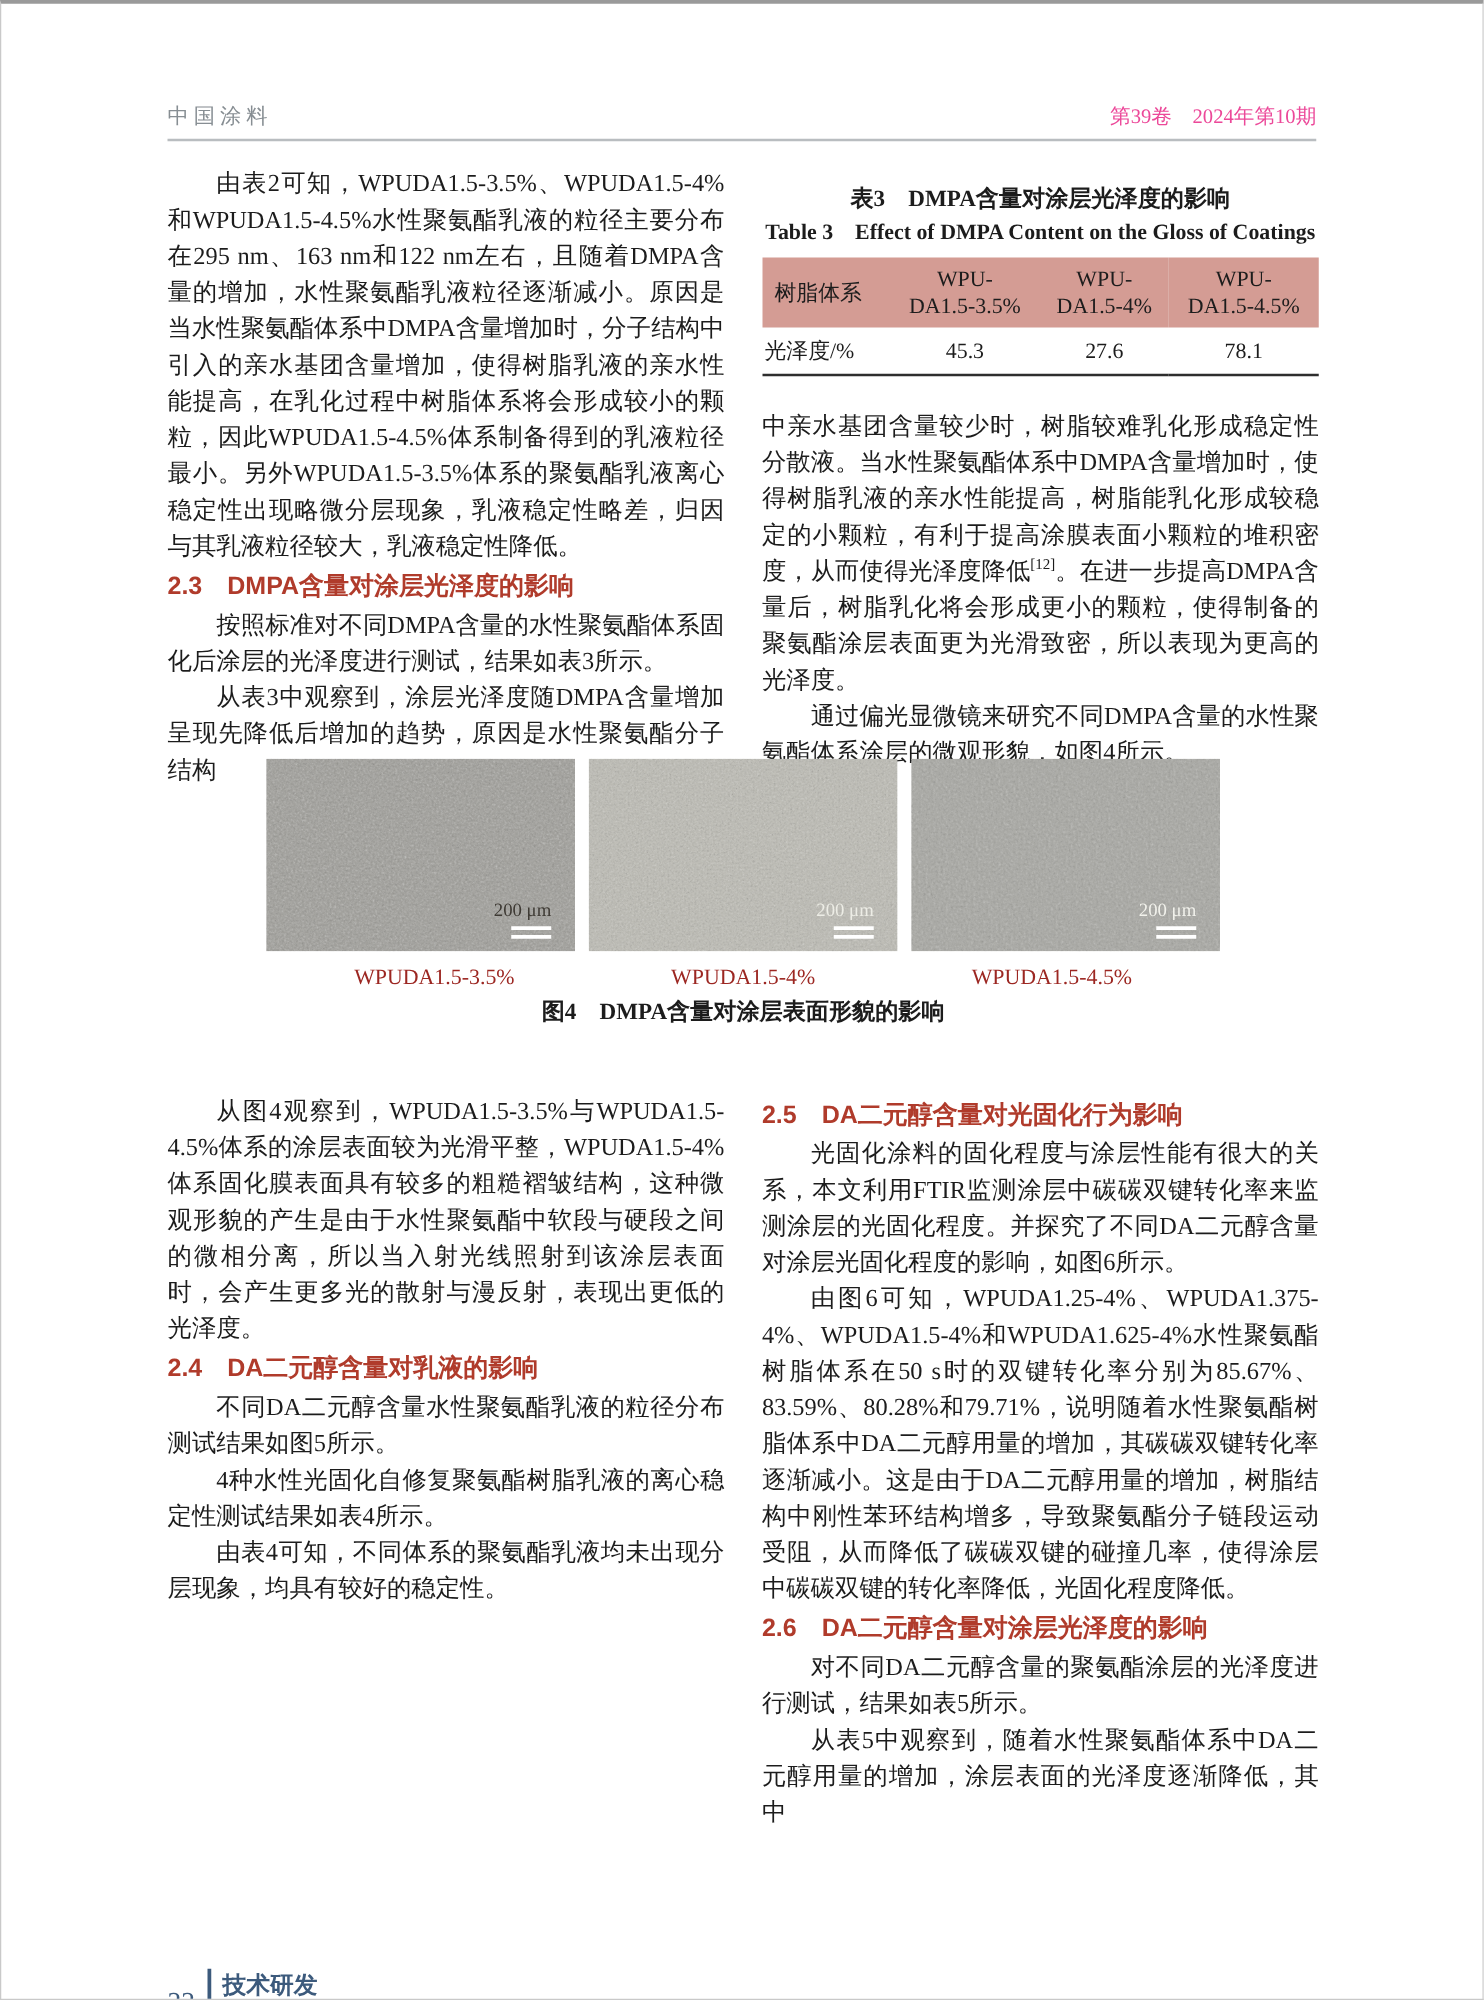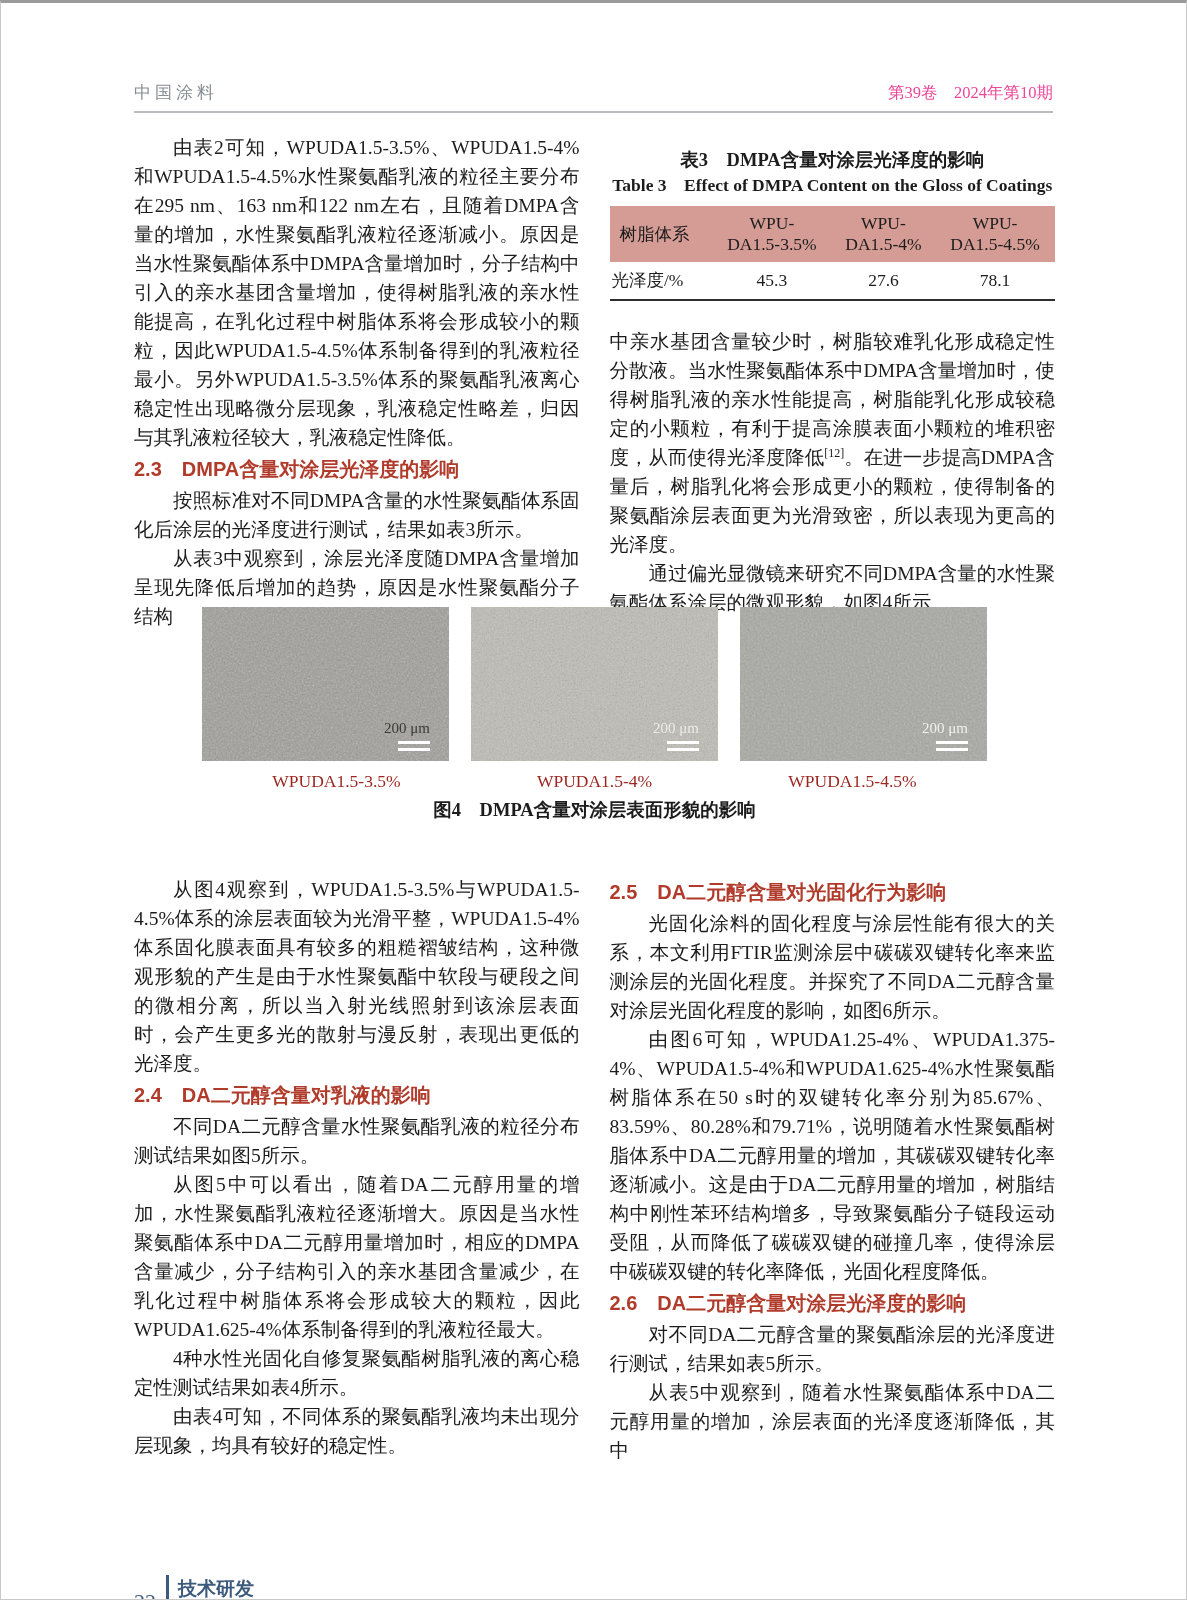--- a/index.html
+++ b/index.html
@@ -42,23 +42,23 @@
     font-size:17.5px; line-height:21px; text-align:center; vertical-align:middle;
     padding:7px 2px; white-space:pre-line;
   }
   .tbl .hrow td { background:#d49c94; }
   .tbl td.lbl { text-align:left; padding-left:10px; width:23%; }
   .tbl .drow td { border-bottom:2px solid #2e2e2e; padding:8px 2px; }
   .tbl-wrap { margin-bottom:26px; }
 
   
   .figure { position:absolute; left:133px; width:921px; top:604px; }
-  .imgs { display:flex; justify-content:center; gap:22px; }
+  .imgs { display:flex; justify-content:center; gap:11px; }
   .micro { display:block; }
-  .figlabels { display:flex; justify-content:center; gap:11px; margin-top:9px; }
+  .figlabels { display:flex; justify-content:center; margin-top:9px; }
   .figlabel { width:247px; text-align:center; color:#9c2722; font-size:17.5px; line-height:22px; }
   .fcap-cn { text-align:center; font-weight:bold; font-size:18.5px; line-height:26px; margin-top:5px; }
   .fcap-en { text-align:center; font-weight:bold; font-size:17.5px; line-height:24px; }
 
   
   .footer { position:absolute; left:133px; top:1572px; display:flex; align-items:center; }
   .pageno { font-size:22px; color:#3c5a7c; margin-right:10px; align-self:flex-end; padding-bottom:4px; }
   .fbar { width:3px; height:44px; background:#3c5a7c; margin-right:9px; }
   .fsec  { display:flex; flex-direction:column; justify-content:center; }
   .fsec-cn { font-family:"Liberation Sans","DejaVu Sans",sans-serif; font-weight:bold; font-size:19px; line-height:24px; color:#3c5a7c; }
@@ -160,21 +160,20 @@
       <div class="figlabel">WPUDA1.5-4.5%</div>
     </div>
     <div class="fcap-cn">图4　DMPA含量对涂层表面形貌的影响</div>
   </div>
 
   <div class="cols bottom">
     <div class="col">
       <p class="p">从图4观察到，WPUDA1.5-3.5%与WPUDA1.5-4.5%体系的涂层表面较为光滑平整，WPUDA1.5-4%体系固化膜表面具有较多的粗糙褶皱结构，这种微观形貌的产生是由于水性聚氨酯中软段与硬段之间的微相分离，所以当入射光线照射到该涂层表面时，会产生更多光的散射与漫反射，表现出更低的光泽度。</p>
       <p class="h">2.4　DA二元醇含量对乳液的影响</p>
       <p class="p">不同DA二元醇含量水性聚氨酯乳液的粒径分布测试结果如图5所示。</p>
-      <p class="p">从图5中可以看出，随着DA二元醇用量的增加，水性聚氨酯乳液粒径逐渐增大。原因是当水性聚氨酯体系中DA二元醇用量增加时，相应的DMPA含量减少，分子结构引入的亲水基团含量减少，在乳化过程中树脂体系将会形成较大的颗粒，因此WPUDA1.625-4%体系制备得到的乳液粒径最大。</p>
       <p class="p">4种水性光固化自修复聚氨酯树脂乳液的离心稳定性测试结果如表4所示。</p>
       <p class="p">由表4可知，不同体系的聚氨酯乳液均未出现分层现象，均具有较好的稳定性。</p>
     </div>
     <div class="col">
       <p class="h">2.5　DA二元醇含量对光固化行为影响</p>
       <p class="p">光固化涂料的固化程度与涂层性能有很大的关系，本文利用FTIR监测涂层中碳碳双键转化率来监测涂层的光固化程度。并探究了不同DA二元醇含量对涂层光固化程度的影响，如图6所示。</p>
       <p class="p">由图6可知，WPUDA1.25-4%、WPUDA1.375-4%、WPUDA1.5-4%和WPUDA1.625-4%水性聚氨酯树脂体系在50 s时的双键转化率分别为85.67%、83.59%、80.28%和79.71%，说明随着水性聚氨酯树脂体系中DA二元醇用量的增加，其碳碳双键转化率逐渐减小。这是由于DA二元醇用量的增加，树脂结构中刚性苯环结构增多，导致聚氨酯分子链段运动受阻，从而降低了碳碳双键的碰撞几率，使得涂层中碳碳双键的转化率降低，光固化程度降低。</p>
       <p class="h">2.6　DA二元醇含量对涂层光泽度的影响</p>
       <p class="p">对不同DA二元醇含量的聚氨酯涂层的光泽度进行测试，结果如表5所示。</p>
       <p class="p">从表5中观察到，随着水性聚氨酯体系中DA二元醇用量的增加，涂层表面的光泽度逐渐降低，其中</p>

